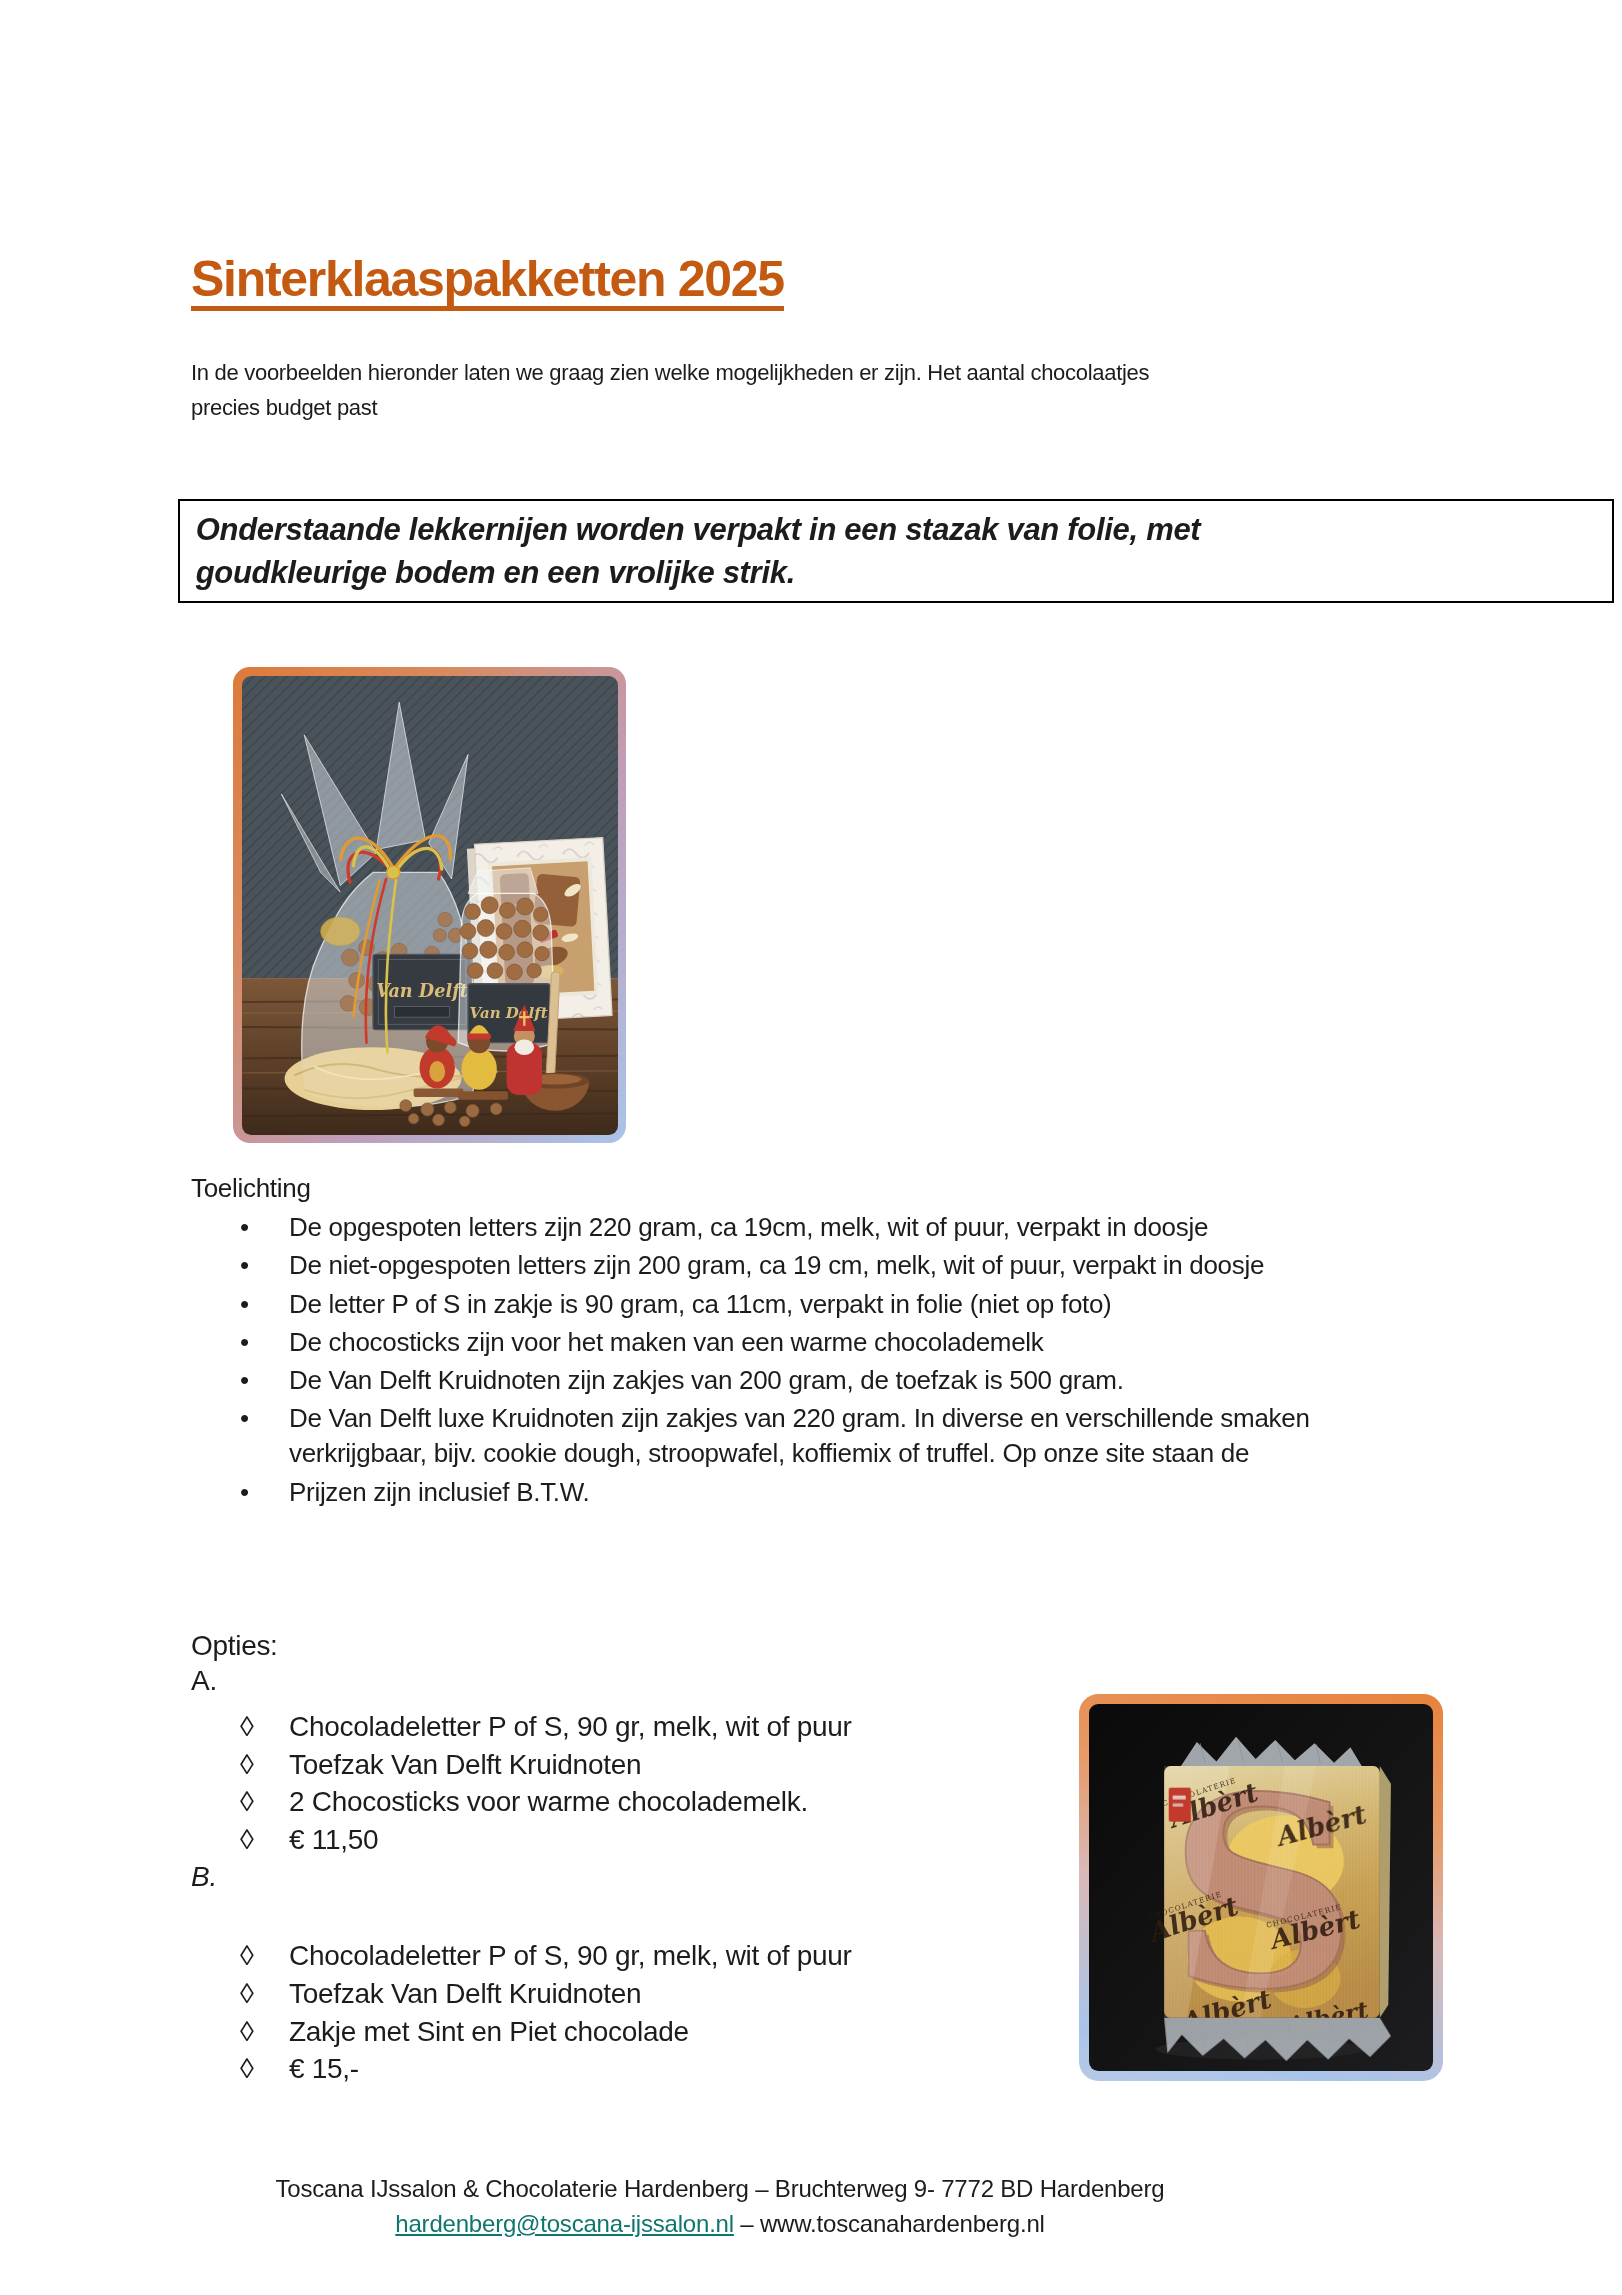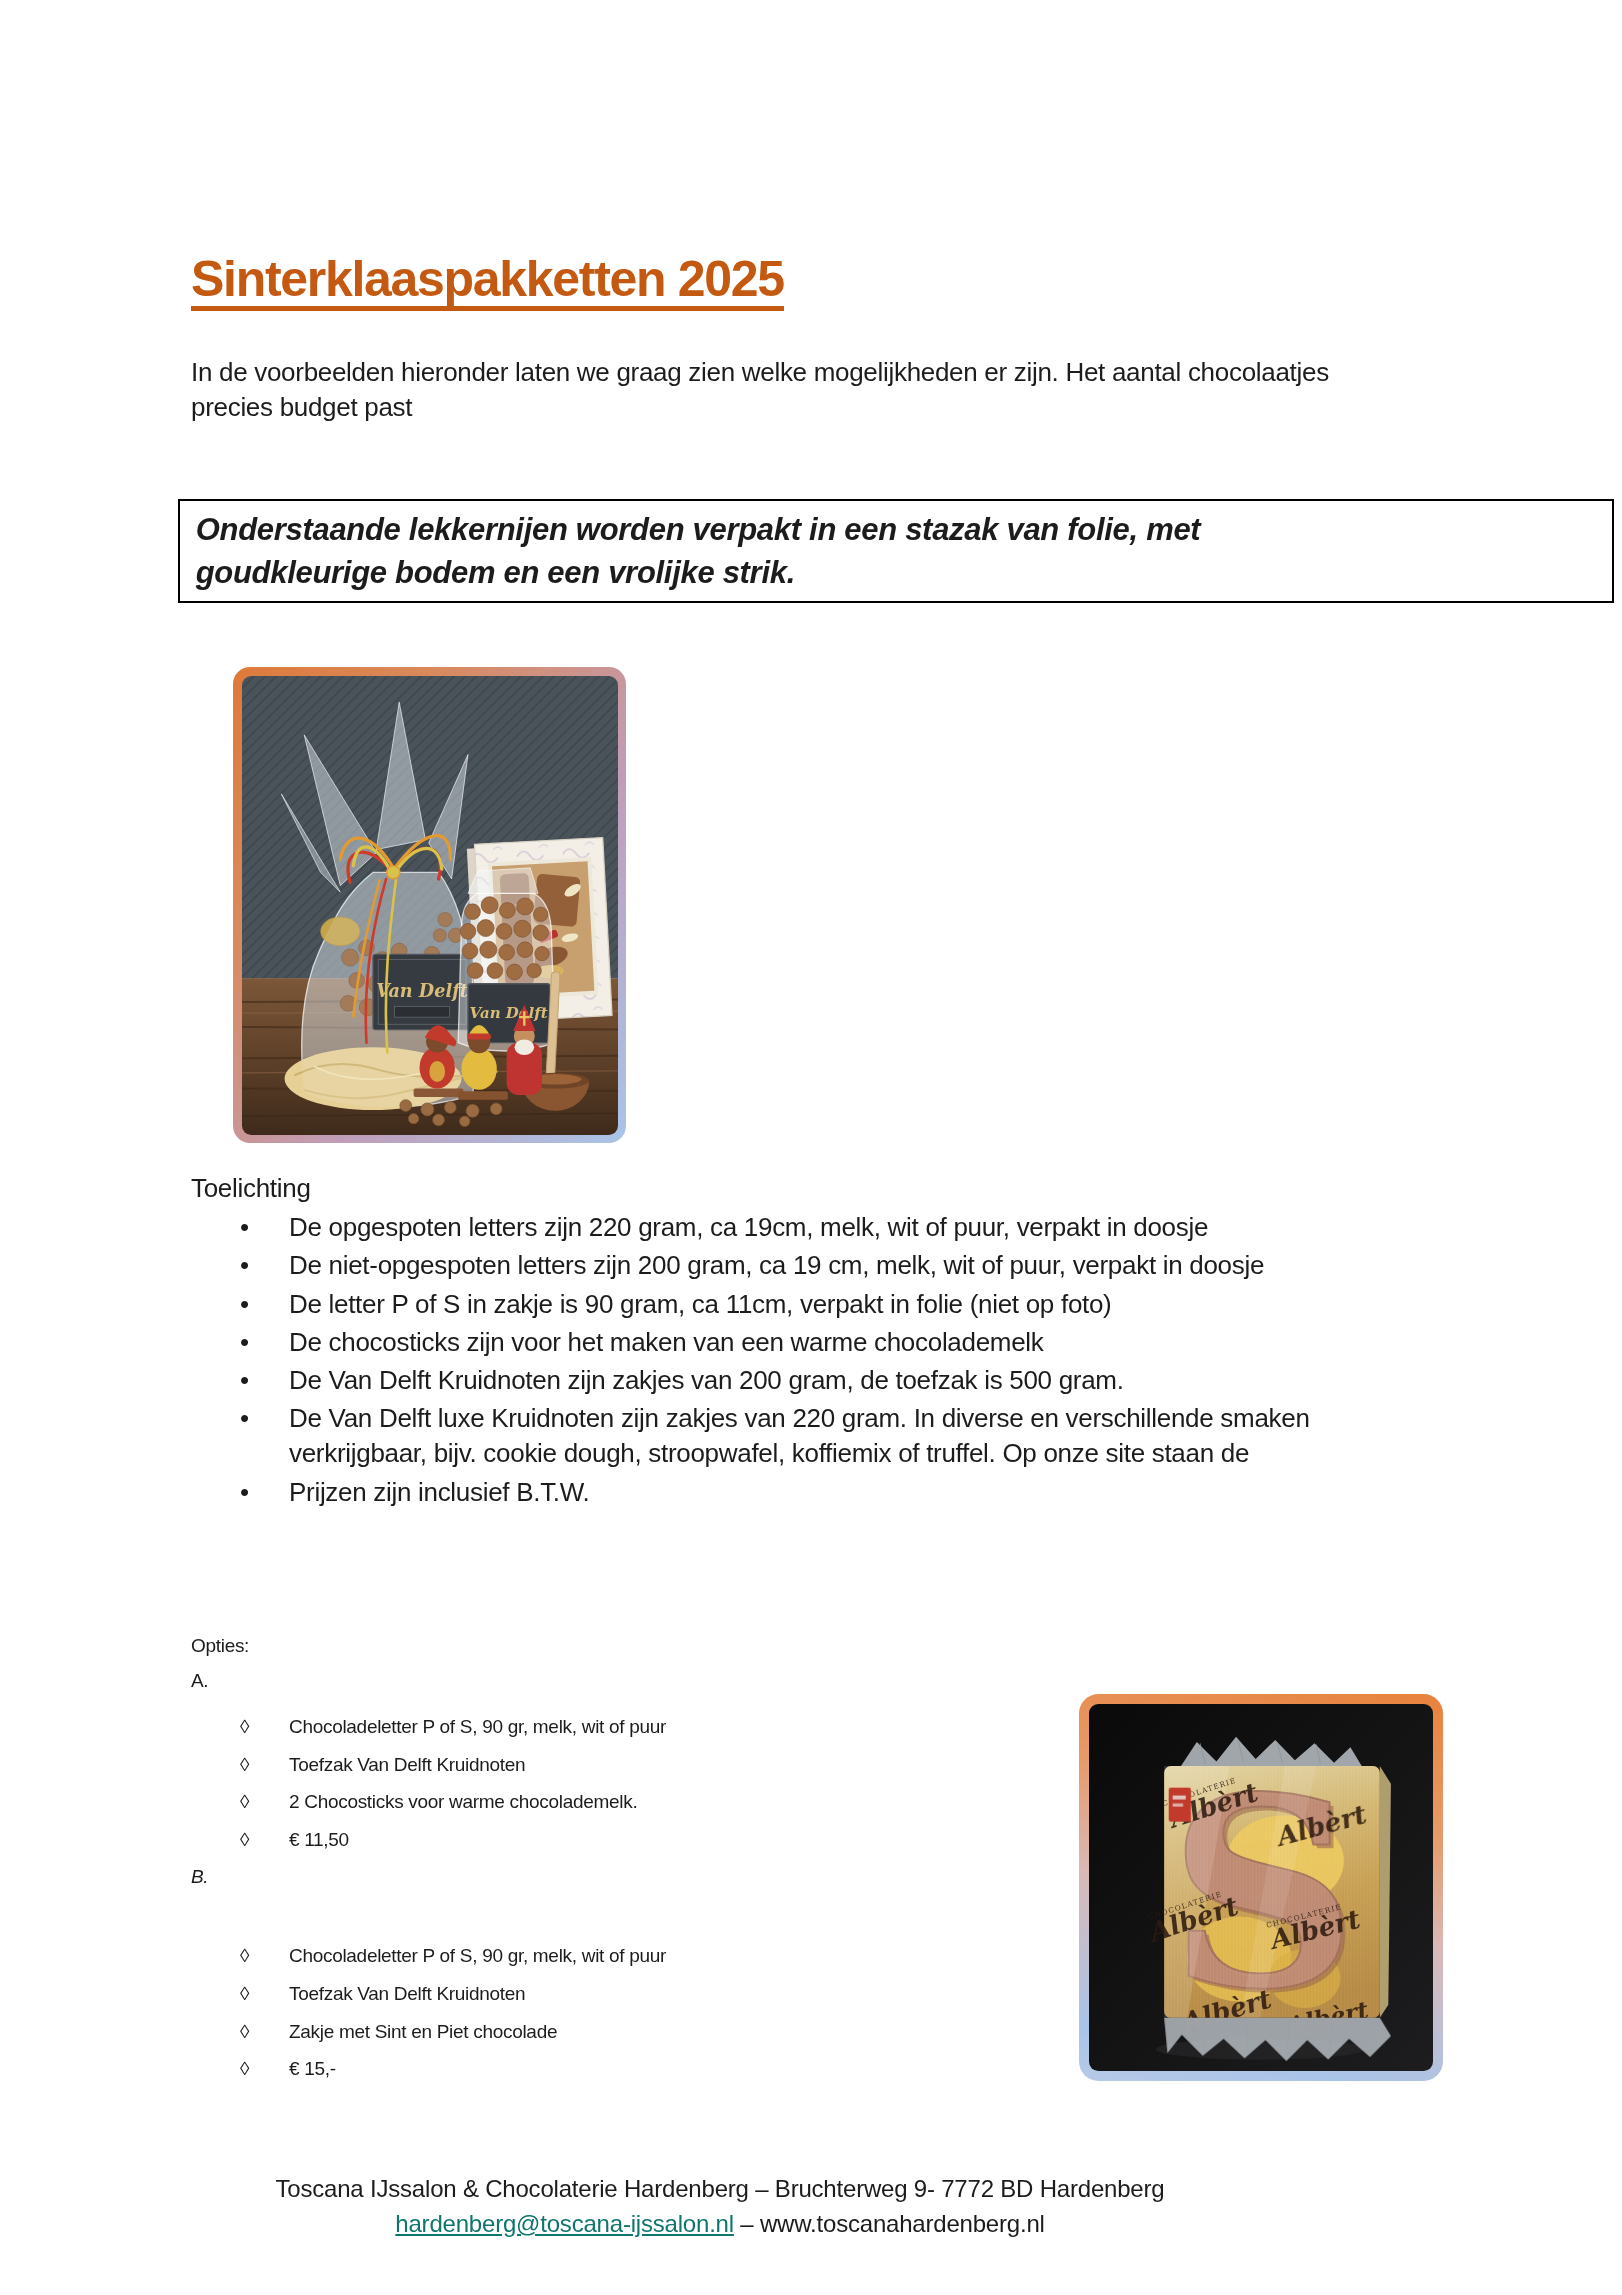--- a/index.html
+++ b/index.html
@@ -4,39 +4,39 @@
 <style>
   html,body{margin:0;padding:0;background:#ffffff;}
   .page{position:relative;width:1622px;height:2295px;background:#fff;overflow:hidden;
         font-family:"Liberation Sans","DejaVu Sans",sans-serif;color:#1c1c1c;border-radius:12px;}
   .line{white-space:nowrap;}
 
   .title{position:absolute;left:191px;top:254px;font-size:50px;font-weight:bold;
          letter-spacing:-1.3px;line-height:1.02;color:#C45911;}
   .title-inner{display:inline-block;border-bottom:5.2px solid #C45911;padding-bottom:1.3px;}
 
-  .intro{position:absolute;left:191px;top:355px;font-size:26px;line-height:35px;letter-spacing:-0.3px;}
+  .intro{position:absolute;left:191px;top:355px;font-size:22px;line-height:35px;letter-spacing:-0.3px;}
 
   .hbox{position:absolute;left:178px;top:499px;width:1436px;box-sizing:border-box;
         border:2.6px solid #000;padding:6.5px 15.7px 7.9px;font-size:31px;font-weight:bold;
         font-style:italic;line-height:43px;letter-spacing:-0.3px;}
 
   .photo-frame{position:absolute;box-sizing:border-box;}
   .photo-frame svg{display:block;width:100%;height:100%;border-radius:9.2px;}
   .photo1{left:193px;top:667px;width:393px;height:476px;padding:8.5px;border-radius:17px;
           background:linear-gradient(128deg,#de7a3a 0%,#d98a5e 28%,#c09db8 62%,#a9c4e9 100%);margin-left:40px;}
   .photo2{left:1079px;top:1694px;width:364px;height:387px;padding:9.8px;border-radius:19.6px;
           background:linear-gradient(192deg,#e8823c 0%,#e79a68 30%,#d9b9b8 55%,#a9c4e9 88%,#b7c9e6 100%);}
 
   .toe-h{position:absolute;left:191px;top:1171px;font-size:26px;line-height:35px;letter-spacing:-0.3px;}
   .toe-list{position:absolute;left:191px;top:1210px;font-size:26px;line-height:35px;letter-spacing:-0.3px;}
   .b-item{position:relative;padding-left:98px;margin-bottom:3.3px;}
   .b-item .marker{position:absolute;left:49px;top:0;}
 
-  .opties{position:absolute;left:191px;top:1628px;font-size:19px;line-height:35px;letter-spacing:-0.3px;}
+  .opties{position:absolute;left:191px;top:1628px;font-size:28px;line-height:35px;letter-spacing:-0.3px;}
   .opt-list{margin:11px 0 0 0;}
   .opt-list .b-item{margin-bottom:2.6px;}
   .opt-list-b{margin-top:44px;}
   .opt-label-b{font-style:italic;}
 
   .footer{position:absolute;left:0;top:2171px;width:1440px;text-align:center;
           font-size:24px;line-height:35px;letter-spacing:-0.2px;}
   .footer a{color:#0f766e;text-decoration:underline;cursor:pointer;}
 </style>
 </head>

